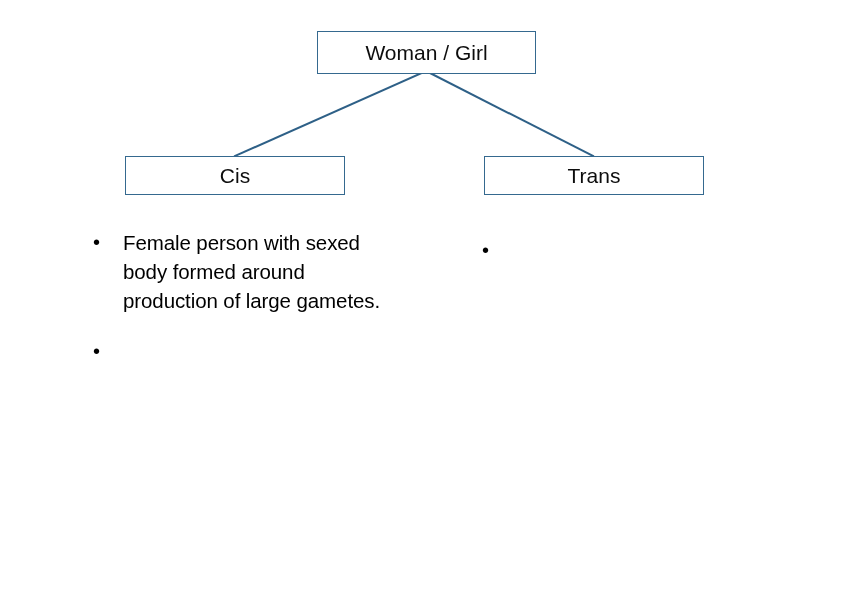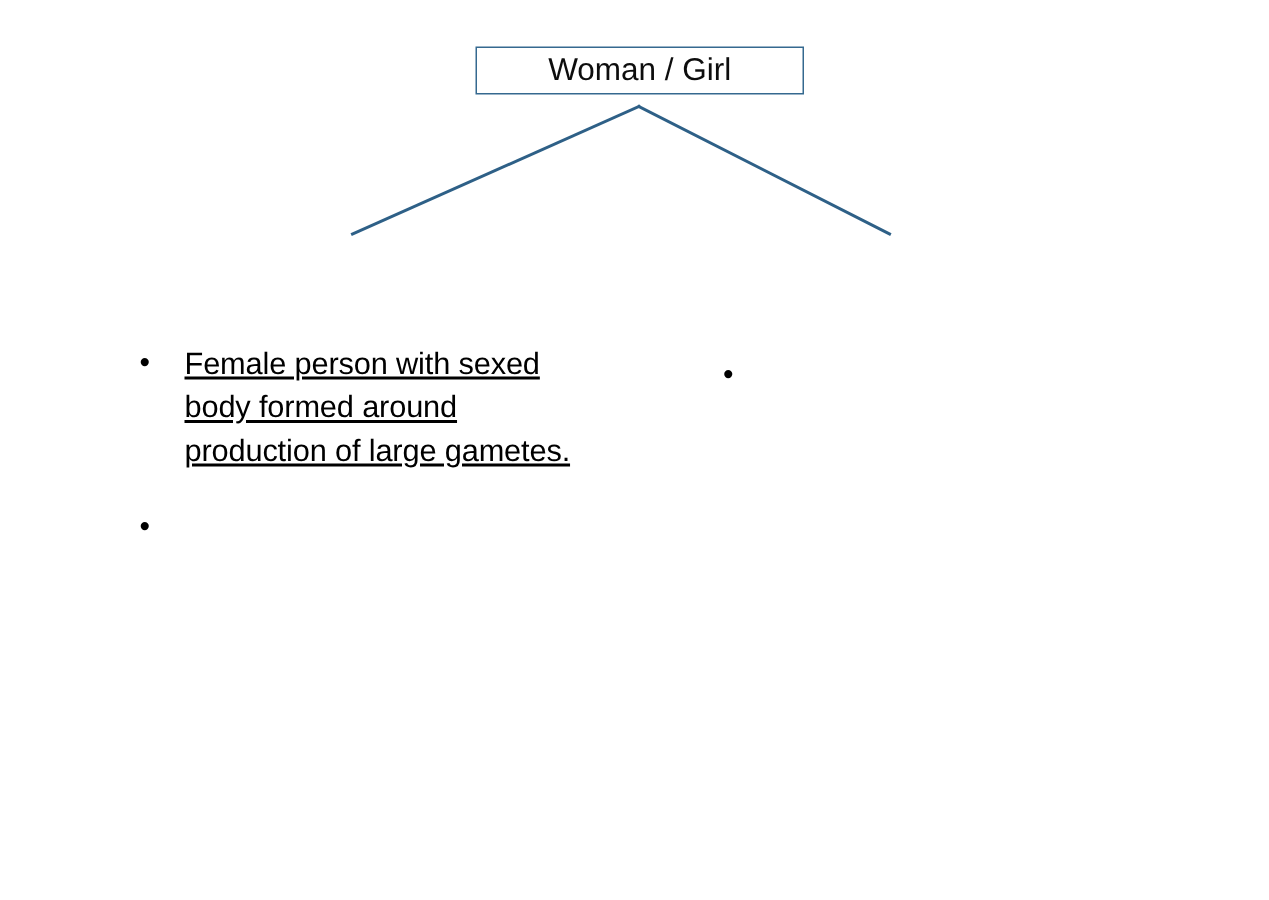--- a/index.html
+++ b/index.html
@@ -48,21 +48,21 @@
     font-size: 21px;
     line-height: 1.1;
     color: #0d0d0d;
     white-space: nowrap;
   }
 
   #node-root {
     left: 317px;
     top: 31px;
     width: 219px;
-    height: 32px;
+    height: 43px;
   }
   #node-cis {
     left: 125px;
     top: 156px;
     width: 220px;
     height: 39px;
   }
   #node-trans {
     left: 484px;
     top: 156px;
@@ -103,38 +103,43 @@
     position: absolute;
     left: 7px;
     top: 0;
     width: 14px;
     line-height: 29px;
     font-size: 20px;
     color: #000000;
   }
   .bullet-text {
     display: block;
-    text-decoration: underline;
   }
 </style>
 </head>
 <body>
 
 <div id="diagram-canvas">
 
   <svg id="connector-layer" viewBox="0 0 846 600" width="846" height="600" xmlns="http://www.w3.org/2000/svg">
     <line x1="426" y1="71" x2="235" y2="156" stroke="#2e6087" stroke-width="2" stroke-linecap="square"></line>
     <line x1="426" y1="71" x2="593" y2="156" stroke="#2e6087" stroke-width="2" stroke-linecap="square"></line>
   </svg>
 
   <div class="node-box" id="node-root">
     <span class="node-label">Woman / Girl</span>
   </div>
 
+  <div class="node-box" id="node-cis">
+    <span class="node-label">Cis</span>
+  </div>
 
+  <div class="node-box" id="node-trans">
+    <span class="node-label">Trans</span>
+  </div>
 
   <div class="bullet-column" id="column-cis">
     <div class="bullet-item">
       <span class="bullet-marker">•</span>
       <span class="bullet-text">Female person with sexed body formed around production of large gametes.</span>
     </div>
     <div class="bullet-item">
       <span class="bullet-marker">•</span>
     </div>
   </div>

